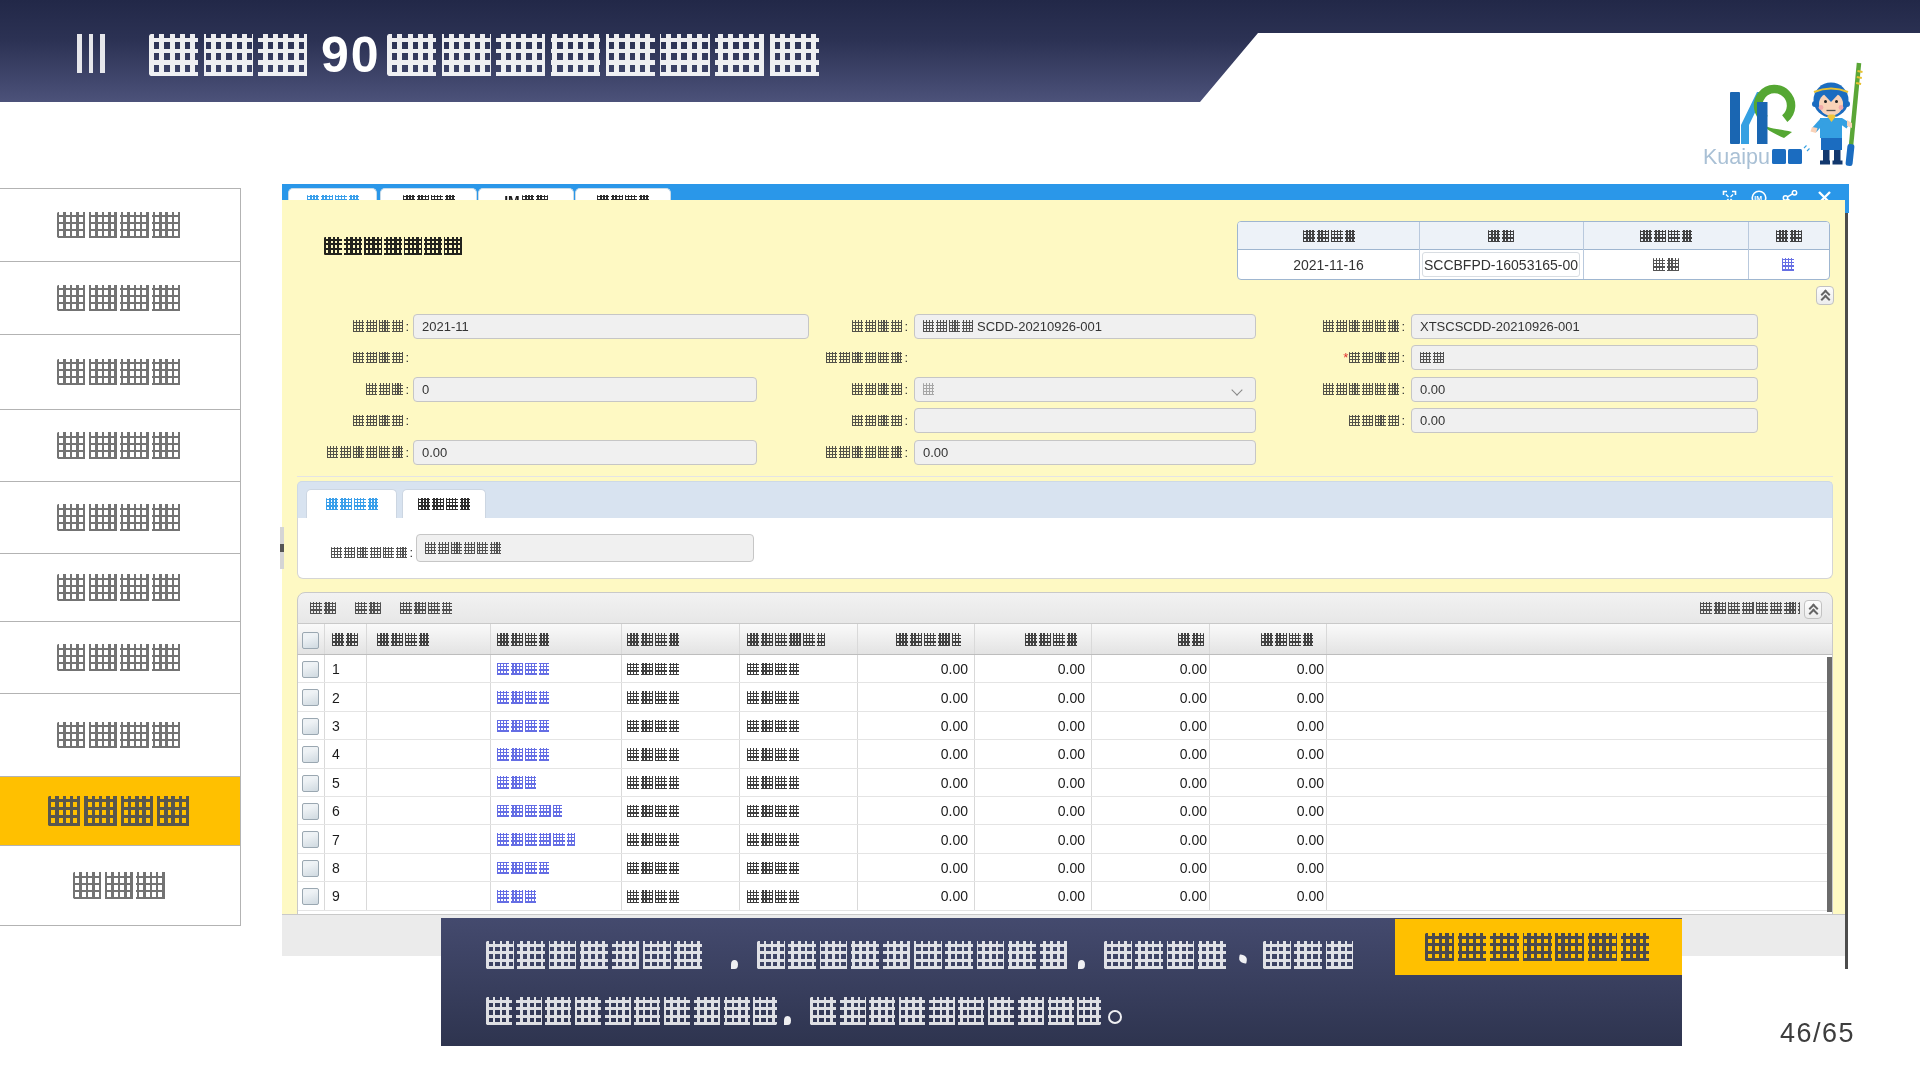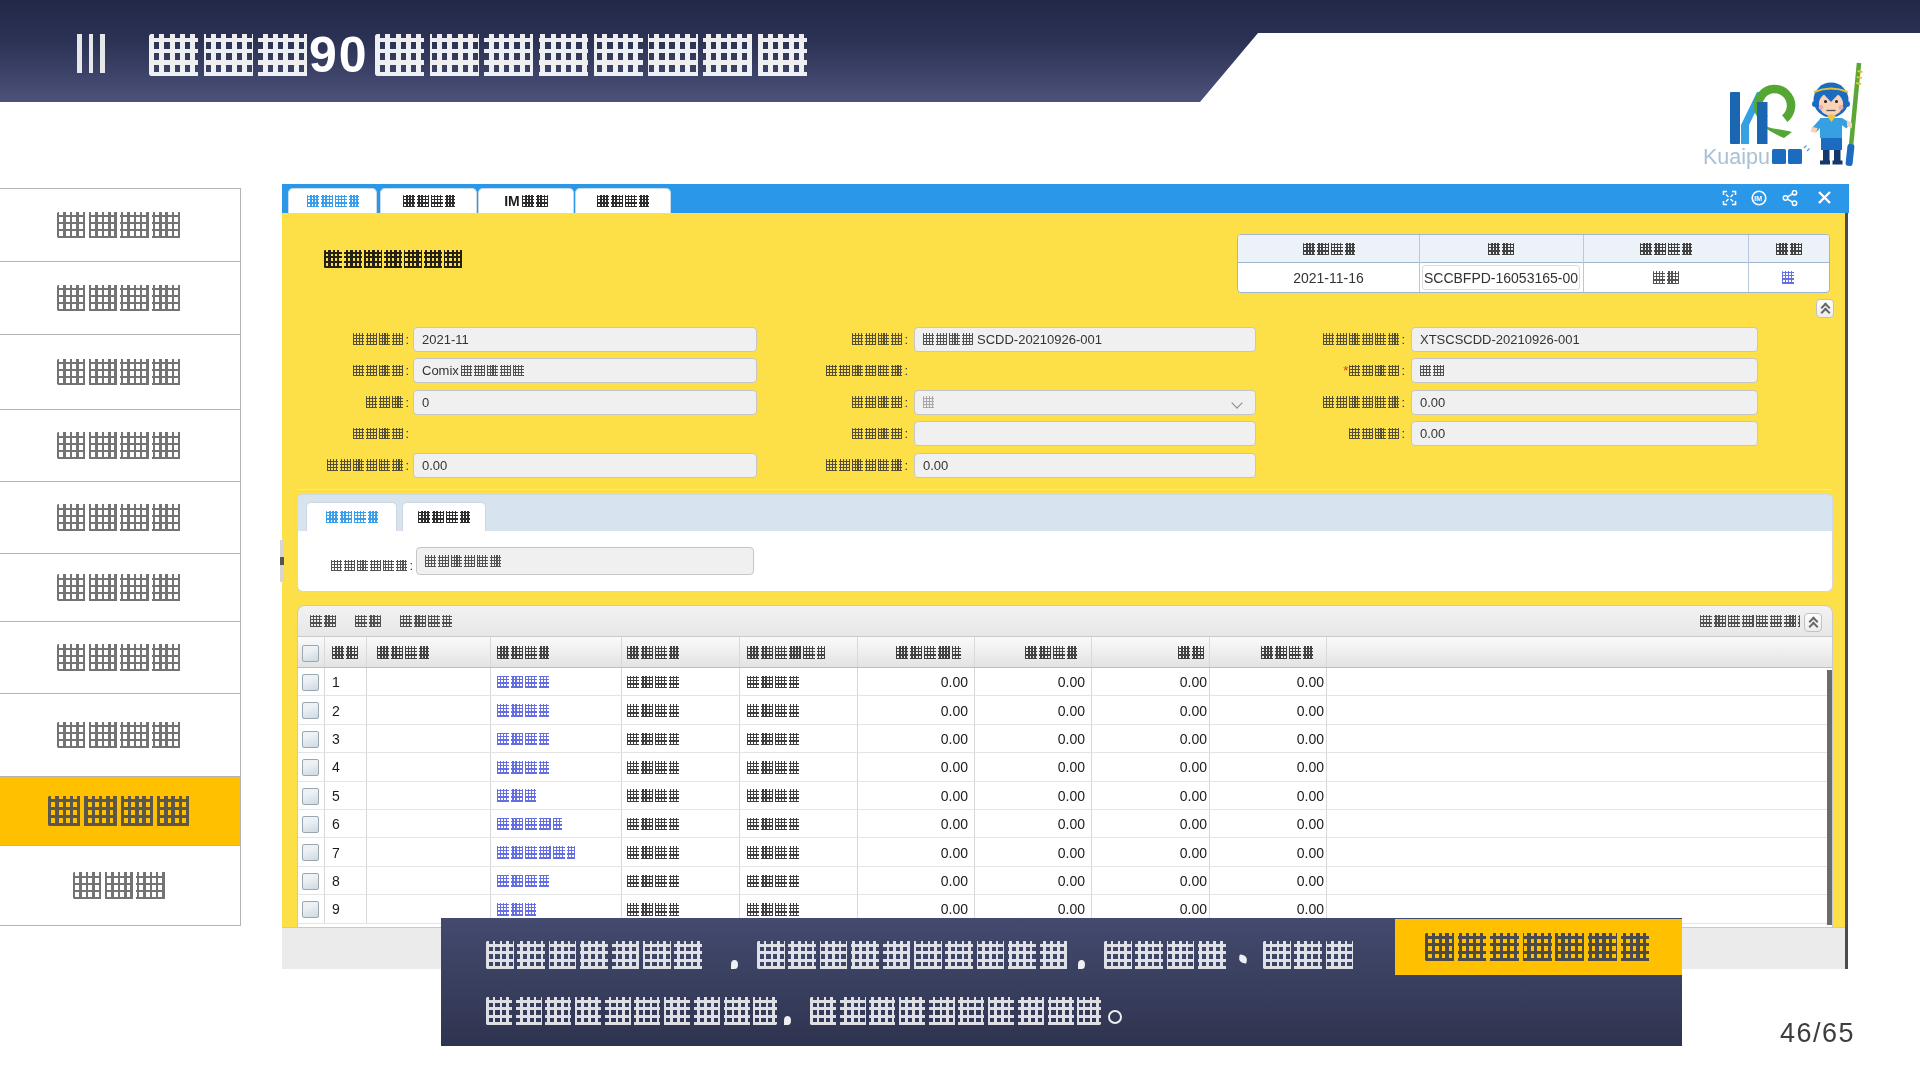--- a/index.html
+++ b/index.html
@@ -9,30 +9,30 @@
 .zh{display:inline-block;height:.9em;background:repeating-linear-gradient(90deg,currentColor 0 .085em,transparent .085em .22em),repeating-linear-gradient(0deg,currentColor 0 .085em,transparent .085em .24em);opacity:.84;border-radius:.04em;filter:blur(.4px);-webkit-mask:repeating-linear-gradient(90deg,#000 0 calc(var(--p,1em) - .12em),transparent calc(var(--p,1em) - .12em) var(--p,1em));mask:repeating-linear-gradient(90deg,#000 0 calc(var(--p,1em) - .12em),transparent calc(var(--p,1em) - .12em) var(--p,1em))}
 .zh.b{background:repeating-linear-gradient(90deg,currentColor 0 .105em,transparent .105em .22em),repeating-linear-gradient(0deg,currentColor 0 .095em,transparent .095em .24em);opacity:.92}
 .fx{display:flex;align-items:center}
 
 #hdr{position:absolute;left:0;top:0;width:1920px;height:102px;
  background:linear-gradient(to bottom,#222848 0%,#2c3254 40%,#4c527a 100%);
  clip-path:polygon(0 0,1920px 0,1920px 33px,1258px 33px,1200px 102px,0 102px)}
 .hbar{position:absolute;top:34px;width:4.5px;height:39px;background:rgba(255,255,255,.88)}
 #title{position:absolute;left:149px;top:32px;height:46px;display:flex;align-items:center;color:#fff;font-weight:bold;font-size:47px}
 #title .zh{height:.88em}
-#title .d{font-size:50px;letter-spacing:2px;margin:0 6px 0 0}
+#title .d{font-size:50px;letter-spacing:2px;margin:0 6px 0 12px}
 
 .sitem{position:absolute;left:-1px;width:242px;background:#fff;border:1px solid #b3b3b3;color:#595959;display:flex;align-items:center;justify-content:center;font-size:29px}
 .sitem.on{background:#ffc000;color:#4b4f55;font-size:33px;font-weight:bold}
 
 #win{position:absolute;left:282px;top:184px;width:1567px;height:785px}
 #tbar{position:absolute;left:0;top:0;width:1567px;height:29px;background:#2a97e9}
 .tab{position:absolute;top:4px;height:25px;background:#fff;border:1px solid #c9dbe8;border-bottom:none;border-radius:5px 5px 0 0;display:flex;align-items:center;justify-content:center;font-size:14px;font-weight:bold;color:#1c1c1c}
 .tab.on{color:#2a97e9}
-#wbody{position:absolute;left:0;top:29px;width:1563px;height:756px;background:#fde047}
+#wbody{position:absolute;left:0;top:16px;width:1563px;height:756px;background:#fef9c3}
 #wborder{position:absolute;left:1563px;top:29px;width:3px;height:756px;background:#4c4c4c}
 
 #dtab{position:absolute;left:955px;top:21px;width:593px;height:59px;border:1px solid #9fb6d0;border-radius:4px;background:#fff}
 #dtab .hd{position:absolute;left:0;top:0;width:100%;height:28px;background:#edf2f8;border-bottom:1px solid #9fb6d0;border-radius:3px 3px 0 0}
 #dtab .c{position:absolute;top:0;height:57px;border-left:1px solid #b9c9dd}
 .dcell{position:absolute;display:flex;align-items:center;justify-content:center;font-size:14px;color:#333}
 
 .cbtn{position:absolute;width:18px;height:19px;border:1px solid #c2c2c2;border-radius:4px;background:linear-gradient(#fdfdfd,#ededed)}
 .chev{position:absolute;left:4.5px;width:7px;height:7px;border-left:2px solid #666;border-top:2px solid #666;transform:rotate(45deg)}
 
@@ -209,23 +209,22 @@
           </div>
       </div>
       <div class="cbtn" style="left:1534px;top:86px">
           <div class="chev" style="top:4px"></div>
           <div class="chev" style="top:9px"></div>
         </div>
 
       <div class="abs" style="left:42px;top:37px;color:#111;font-size:20px"><span class="zh b" style="width:140px;--p:20px"></span></div>
 
       <div class="lbl" style="left:0px;top:113.5px;width:127px"><span class="zh" style="width:52px"></span>:</div>
-      <div class="inp" style="left:131px;top:113.5px;width:344px">2021-11</div>
+      <div class="inp" style="left:131px;top:113.5px;width:396px">2021-11</div>
       <div class="lbl" style="left:0px;top:145px;width:127px"><span class="zh" style="width:52px"></span>:</div>
-      <div class="inp" style="left:131px;top:145px;width:344px">Comix<span class="zh" style="width:65px;margin-left:2px"></span></div>
       <div class="lbl" style="left:0px;top:176.5px;width:127px"><span class="zh" style="width:39px"></span>:</div>
       <div class="inp" style="left:131px;top:176.5px;width:344px">0</div>
       <div class="lbl" style="left:0px;top:208px;width:127px"><span class="zh" style="width:52px"></span>:</div>
       <div class="lbl" style="left:0px;top:239.5px;width:127px"><span class="zh" style="width:78px"></span>:</div>
       <div class="inp" style="left:131px;top:239.5px;width:344px">0.00</div>
 
       <div class="lbl" style="left:499px;top:113.5px;width:127px"><span class="zh" style="width:52px"></span>:</div>
       <div class="inp" style="left:632px;top:113.5px;width:342px"><span class="zh" style="width:52px;margin-right:2px"></span>SCDD-20210926-001</div>
       <div class="lbl" style="left:499px;top:145px;width:127px"><span class="zh" style="width:78px"></span>:</div>
       <div class="lbl" style="left:499px;top:176.5px;width:127px"><span class="zh" style="width:52px"></span>:</div>

